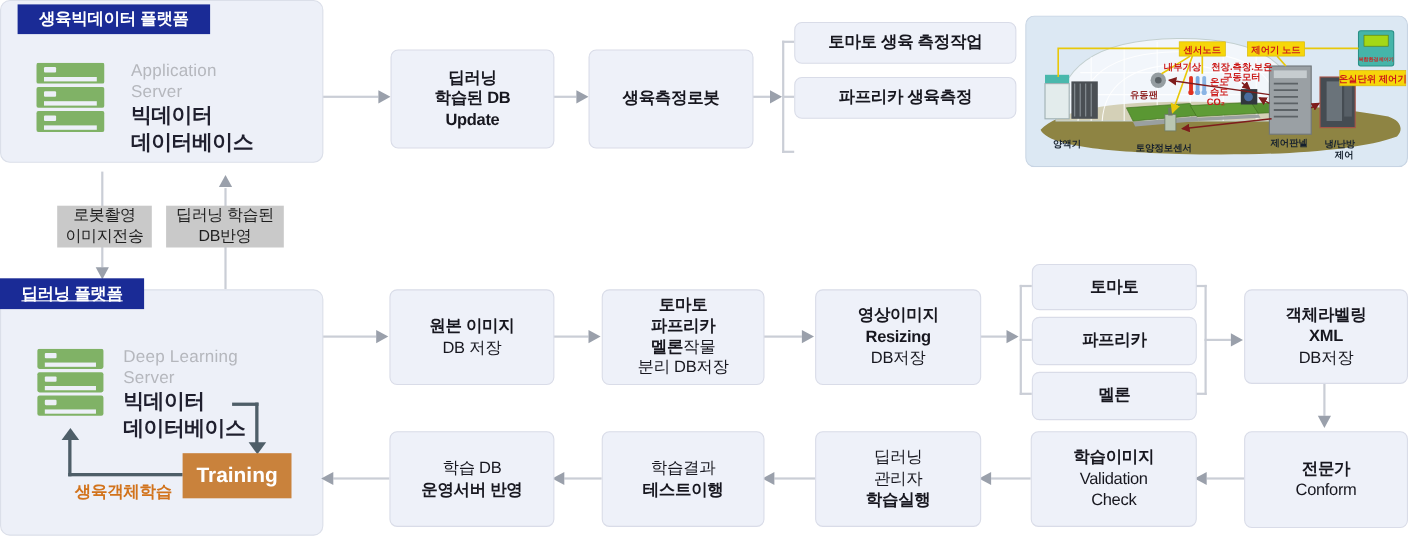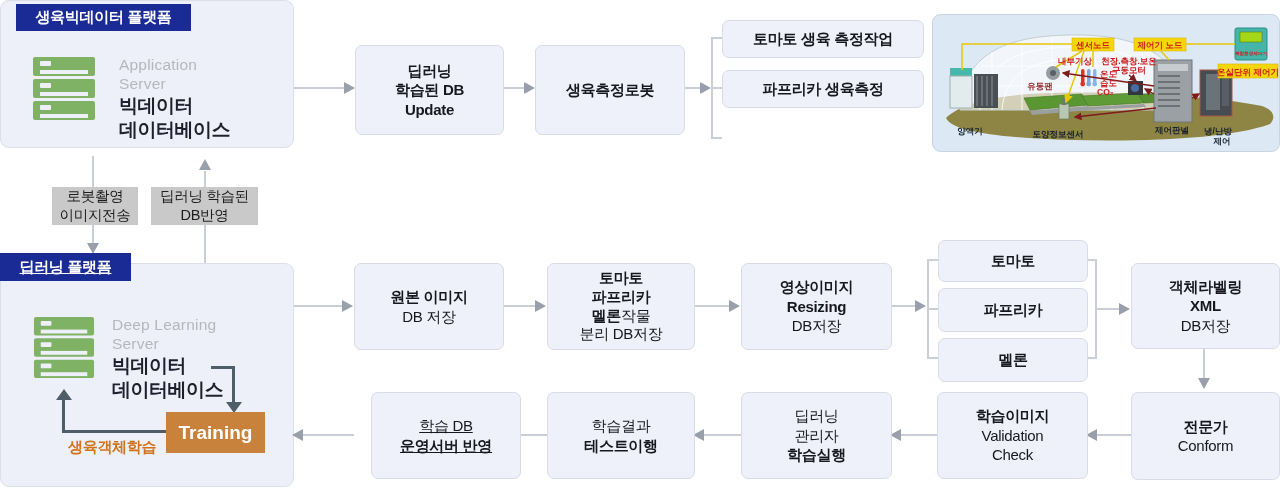--- a/index.html
+++ b/index.html
@@ -341,20 +341,20 @@
     <div class="b">학습실행</div>
   </div>
   <div class="tr l" style="left:693px;top:429px;"></div>
   <div class="ln" style="left:704px;top:434px;width:37px;height:2px;"></div>
   <div class="fb" style="left:547px;top:392px;width:146px;height:85px;">
     <div>학습결과</div>
     <div class="b">테스트이행</div>
   </div>
   <div class="tr l" style="left:502px;top:429px;"></div>
   <div class="ln" style="left:513px;top:434px;width:34px;height:2px;"></div>
-  <div class="fb" style="left:371px;top:392px;width:148px;height:85px;text-decoration:underline;">
+  <div class="fb" style="left:354px;top:392px;width:148px;height:85px;">
     <div>학습 DB</div>
     <div class="b">운영서버 반영</div>
   </div>
   <div class="tr l" style="left:292px;top:429px;"></div>
   <div class="ln" style="left:303px;top:434px;width:51px;height:2px;"></div>
 
 </div>
 
 </body></html>

